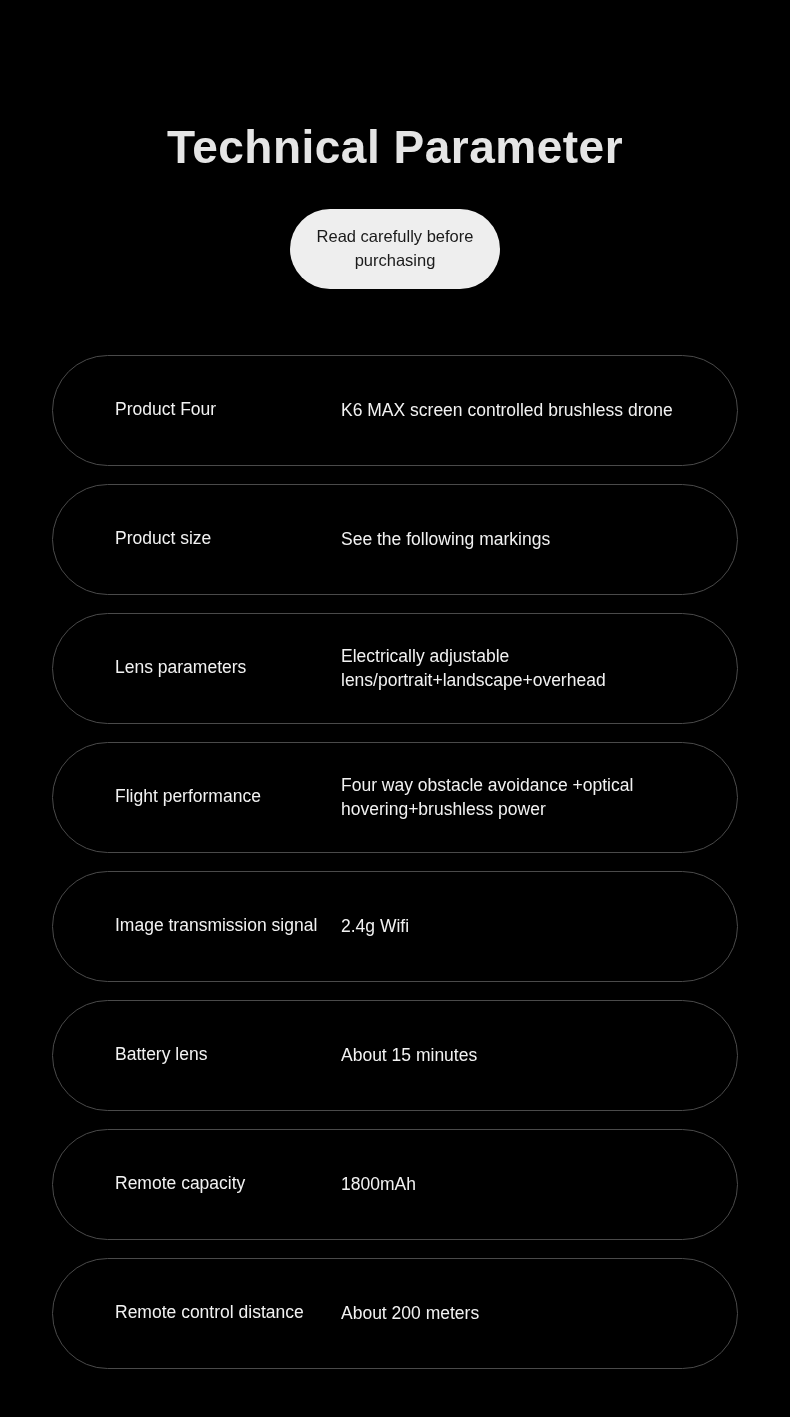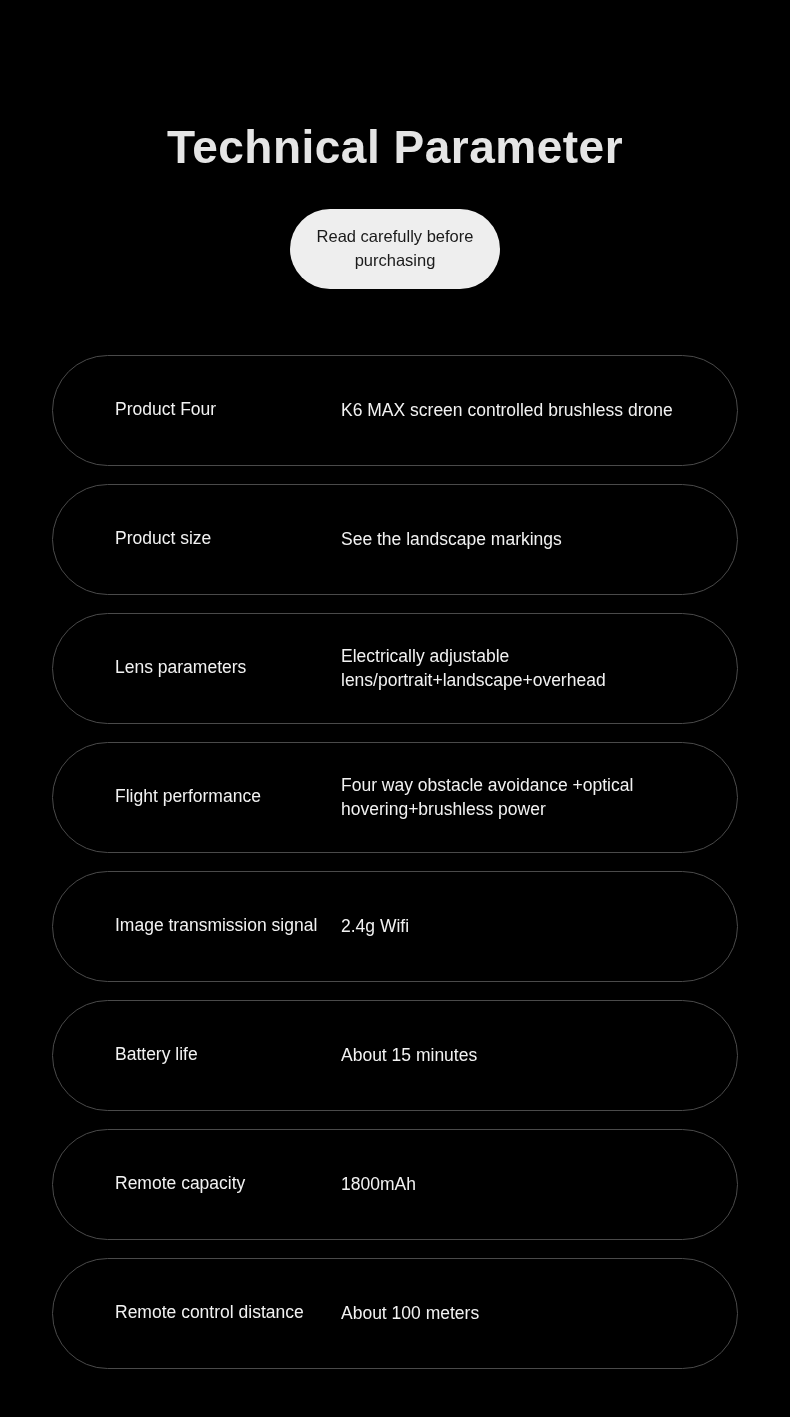--- a/index.html
+++ b/index.html
@@ -98,47 +98,47 @@
 
   <div class="rows">
 
     <div class="row">
       <div class="row-label">Product Four</div>
       <div class="row-value">K6 MAX screen controlled brushless drone</div>
     </div>
 
     <div class="row">
       <div class="row-label">Product size</div>
-      <div class="row-value">See the landscape markings</div>
+      <div class="row-value">See the following markings</div>
     </div>
 
     <div class="row">
       <div class="row-label">Lens parameters</div>
       <div class="row-value">Electrically adjustable lens/portrait+landscape+overhead</div>
     </div>
 
     <div class="row">
       <div class="row-label">Flight performance</div>
       <div class="row-value">Four way obstacle avoidance +optical hovering+brushless power</div>
     </div>
 
     <div class="row">
       <div class="row-label">Image transmission signal</div>
       <div class="row-value">2.4g Wifi</div>
     </div>
 
     <div class="row">
-      <div class="row-label">Battery life</div>
+      <div class="row-label">Battery lens</div>
       <div class="row-value">About 15 minutes</div>
     </div>
 
     <div class="row">
       <div class="row-label">Remote capacity</div>
       <div class="row-value">1800mAh</div>
     </div>
 
     <div class="row">
       <div class="row-label">Remote control distance</div>
-      <div class="row-value">About 100 meters</div>
+      <div class="row-value">About 200 meters</div>
     </div>
 
   </div>
 </div>
 
 </body></html>

